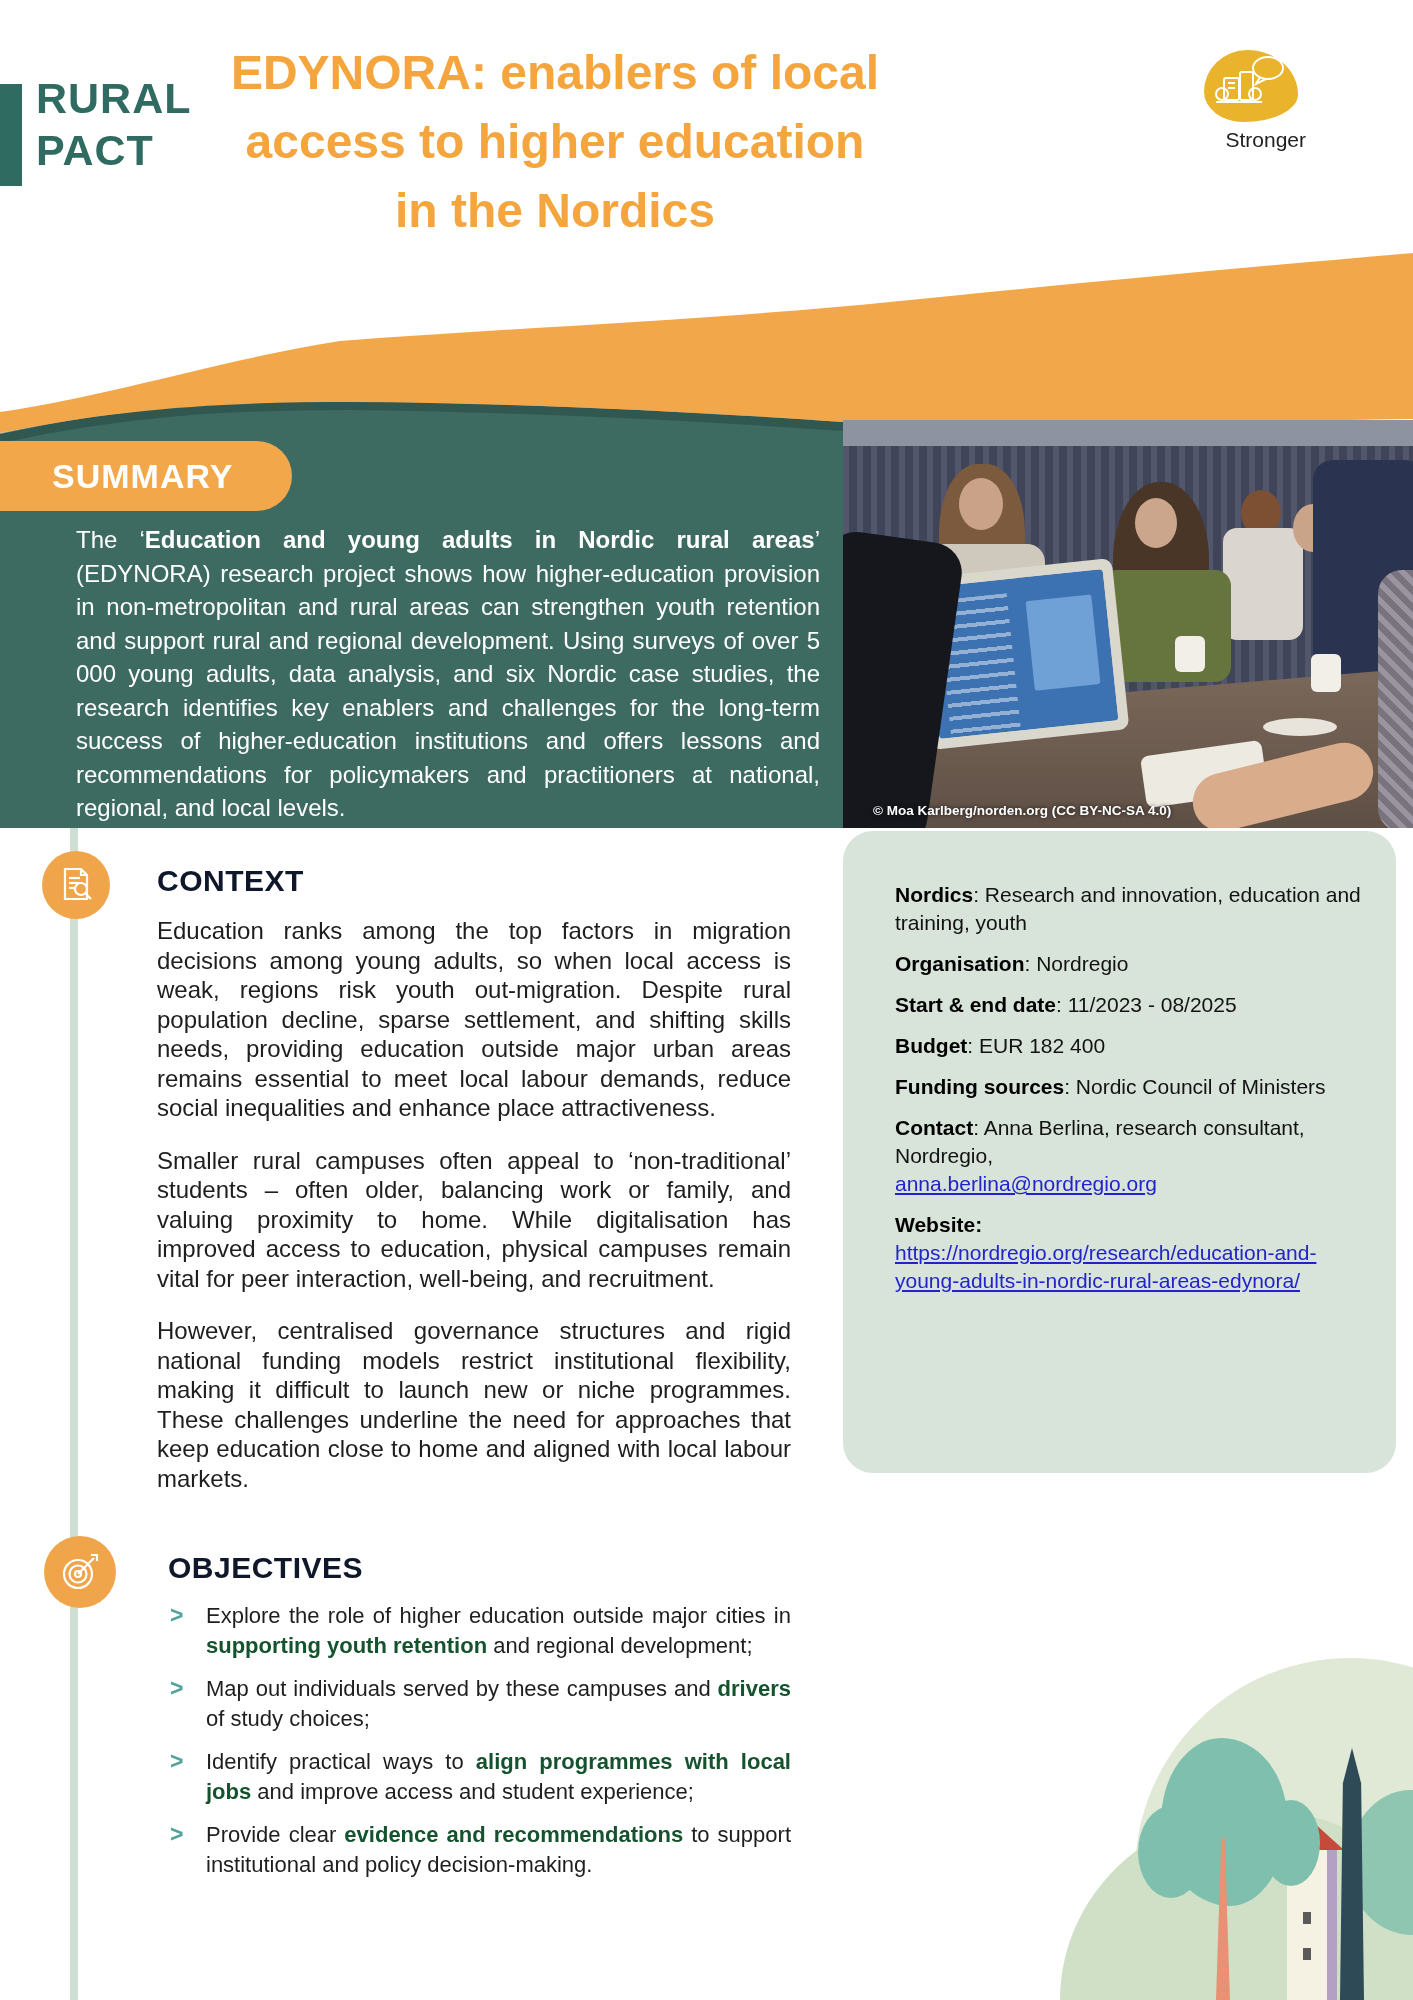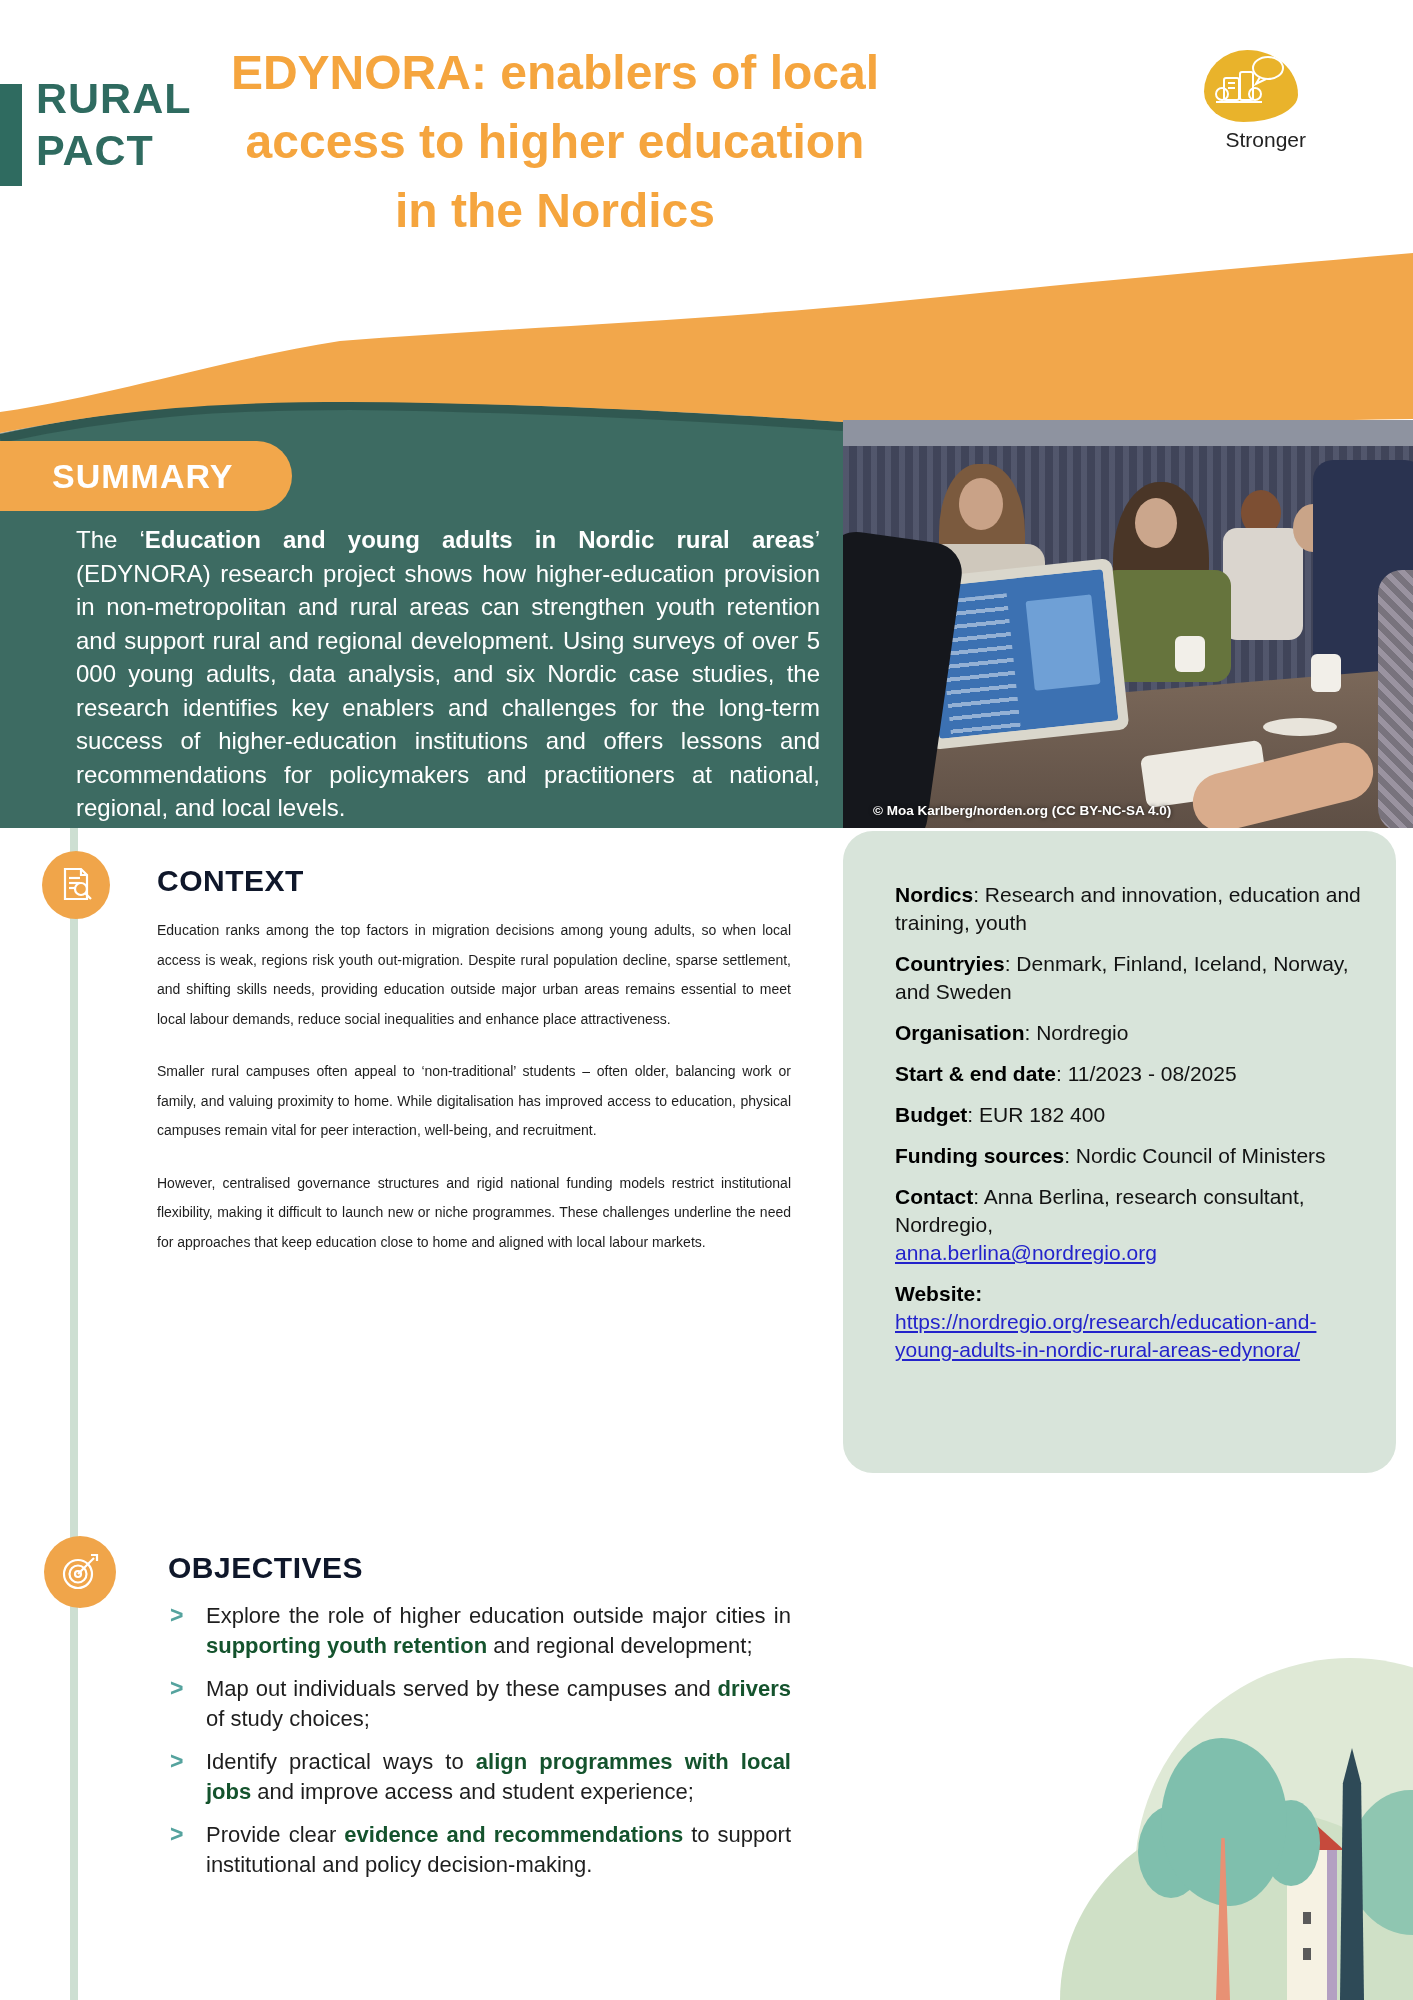--- a/index.html
+++ b/index.html
@@ -73,21 +73,21 @@
   
   .sec-icon{position:absolute;border-radius:50%;background:#F0A54A;display:flex;
             align-items:center;justify-content:center;}
   .icon-context{left:42px;top:851px;width:68px;height:68px;}
   .icon-objectives{left:44px;top:1536px;width:72px;height:72px;}
   .sec-heading{position:absolute;color:#0f172a;font-weight:bold;font-size:30px;letter-spacing:.5px;}
   .h-context{left:157px;top:864px;}
   .h-objectives{left:168px;top:1551px;}
 
   
-  .context-body{position:absolute;left:157px;top:916px;width:634px;font-size:14px;
+  .context-body{position:absolute;left:157px;top:916px;width:634px;font-size:24px;
                 line-height:29.5px;text-align:justify;color:#1e1e1e;}
   .context-body p{margin:0 0 23px 0;}
 
   
   .objectives{position:absolute;left:168px;top:1601px;width:623px;font-size:22px;
               line-height:29.5px;color:#1e1e1e;}
   .objectives .obj-item{position:relative;padding-left:38px;margin-bottom:14px;text-align:justify;}
   .obj-marker{position:absolute;left:2px;top:0;color:#55A39E;font-weight:bold;font-size:23px;}
   .hl{color:#14532d;font-weight:bold;}
 
@@ -216,21 +216,20 @@
   </div>
   <div class="sec-heading h-context">CONTEXT</div>
   <div class="context-body">
     <p>Education ranks among the top factors in migration decisions among young adults, so when local access is weak, regions risk youth out-migration. Despite rural population decline, sparse settlement, and shifting skills needs, providing education outside major urban areas remains essential to meet local labour demands, reduce social inequalities and enhance place attractiveness.</p>
     <p>Smaller rural campuses often appeal to ‘non-traditional’ students – often older, balancing work or family, and valuing proximity to home. While digitalisation has improved access to education, physical campuses remain vital for peer interaction, well-being, and recruitment.</p>
     <p>However, centralised governance structures and rigid national funding models restrict institutional flexibility, making it difficult to launch new or niche programmes. These challenges underline the need for approaches that keep education close to home and aligned with local labour markets.</p>
   </div>
 
   <div class="info-box">
     <div class="info-row"><b>Nordics</b><span>: Research and innovation, education and training, youth</span></div>
-    <div class="info-row"><b>Countryies</b><span>: Denmark, Finland, Iceland, Norway, and Sweden</span></div>
     <div class="info-row"><b>Organisation</b><span>: Nordregio</span></div>
     <div class="info-row"><b>Start &amp; end date</b><span>: 11/2023 - 08/2025</span></div>
     <div class="info-row"><b>Budget</b><span>: EUR 182 400</span></div>
     <div class="info-row"><b>Funding sources</b><span>: Nordic Council of Ministers</span></div>
     <div class="info-row">
       <b>Contact</b><span>: Anna Berlina, research consultant, Nordregio,</span><br>
       <a class="info-link" href="#">anna.berlina@nordregio.org</a>
     </div>
     <div class="info-row">
       <b>Website:</b><br>

